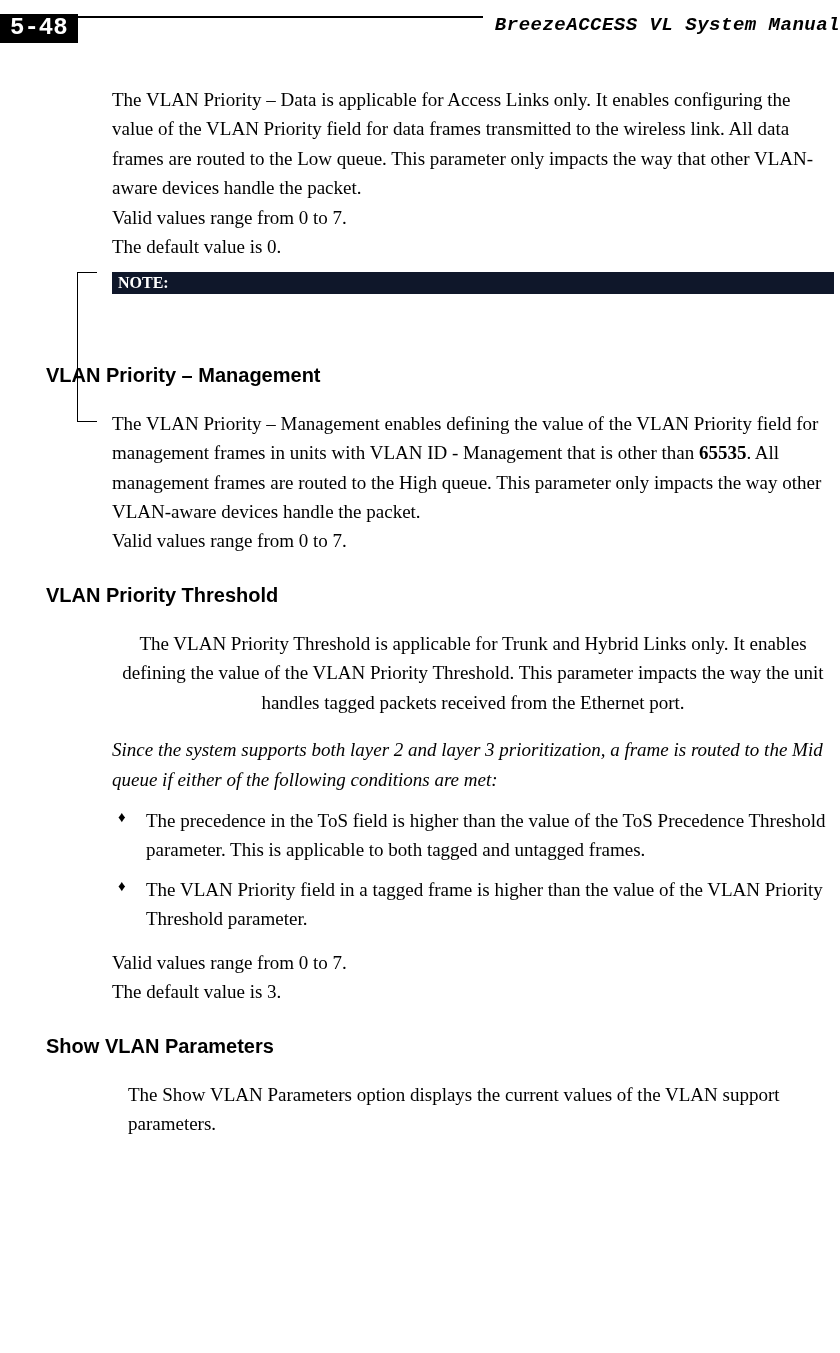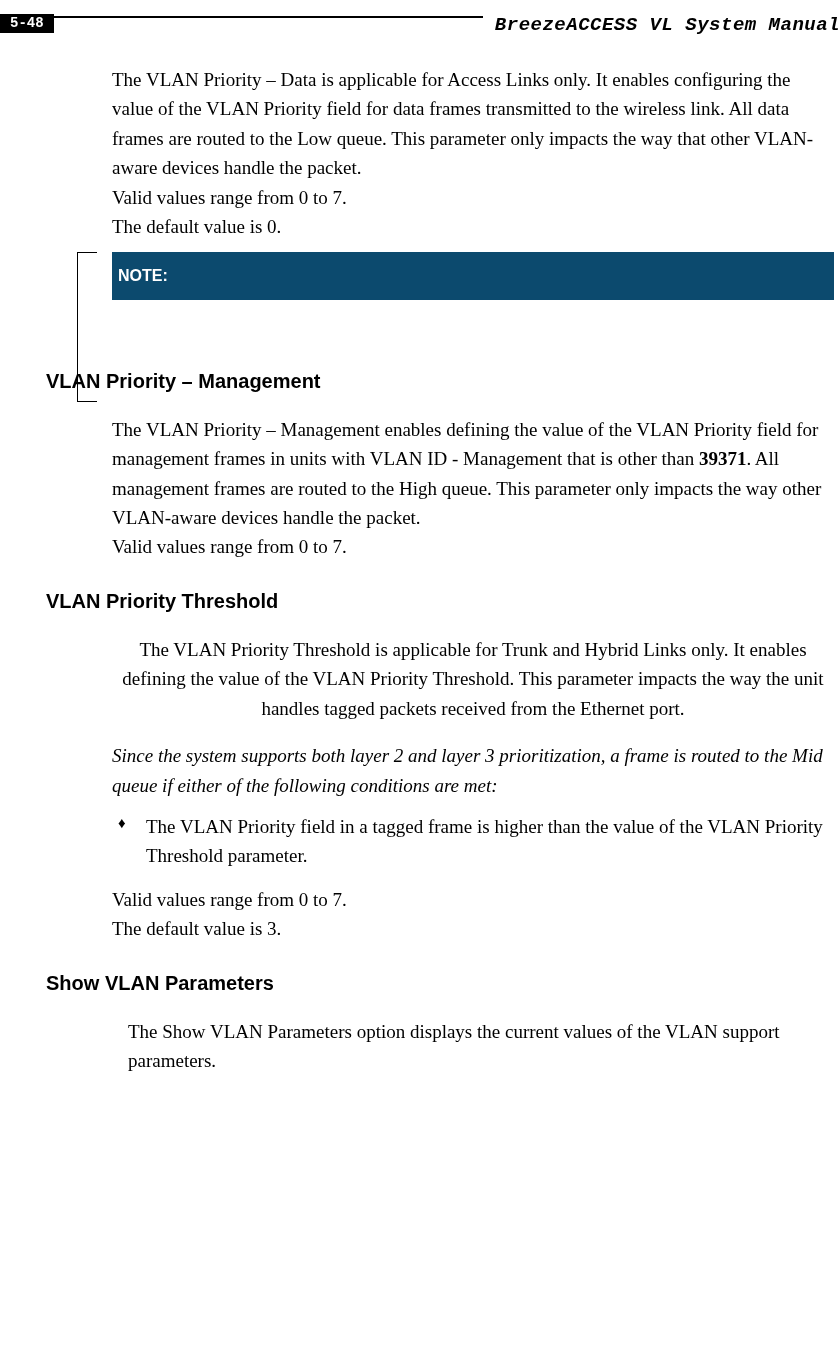--- a/index.html
+++ b/index.html
@@ -1,28 +1,28 @@
 <!DOCTYPE html>
 <html><head>
 <meta charset="utf-8">
 <style>
   * { margin:0; padding:0; box-sizing:border-box; }
   html,body { width:840px; background:#fff; font-family:"Times New Roman",Times,serif; color:#000; }
   .page { width:840px; min-height:1353px; padding:0; position:relative; }
   .header { display:flex; align-items:flex-start; padding-top:14px; }
-  .pagebox { background:#000; color:#fff; font-family:"Courier New",monospace; font-weight:bold; font-size:14px; padding:2px 10px 3px 10px; line-height:1; }
+  .pagebox { background:#000; color:#fff; font-family:"Courier New",monospace; font-weight:bold; font-size:24px; padding:2px 10px 3px 10px; line-height:1; }
   .header-line { flex:1; border-top:2px solid #000; margin-top:2px; }
   .manual-title { font-family:"Courier New",monospace; font-weight:bold; font-style:italic; font-size:19px; padding-left:12px; letter-spacing:0.5px; }
   .content { padding:0 6px 0 0; }
   .body-block { margin-left:112px; margin-right:0; }
-  .para { font-family:"Bookman Old Style","Times New Roman",serif; font-size:19px; line-height:1.55; margin-top:29px; }
+  .para { font-family:"Bookman Old Style","Times New Roman",serif; font-size:19px; line-height:1.55; margin-top:42px; }
   .para.tight { margin-top:0; }
   .note-wrap { position:relative; margin-top:10px; margin-left:112px; margin-right:0; }
   .note-bracket { position:absolute; left:-35px; top:0; width:20px; height:150px; border-left:1px solid #000; border-top:1px solid #000; border-bottom:1px solid #000; }
-  .note-head { background:#0c4a6e; color:#fff; font-family:Liberation Sans, sans-serif; font-weight:bold; font-size:16px; padding:15px 6px; }
+  .note-head { background:#0f172a; color:#fff; font-family:Liberation Serif, serif; font-weight:bold; font-size:16px; padding:2px 6px; }
   .note-body { background:#e8e8e8; font-family:Arial,Helvetica,sans-serif; font-size:16px; line-height:1.3; padding:2px 6px 4px 6px; }
   .heading { font-family:Arial,Helvetica,sans-serif; font-weight:bold; font-size:20px; margin-left:46px; margin-top:40px; }
   .heading.gap2 { margin-top:28px; }
   ul.bullets { list-style:none; margin-top:12px; }
   ul.bullets li { position:relative; padding-left:34px; font-family:"Bookman Old Style","Times New Roman",serif; font-size:19px; line-height:1.55; margin-bottom:10px; }
   ul.bullets li::before { content:"\2666"; position:absolute; left:6px; top:0; font-size:15px; }
   b.inline { font-weight:bold; }
 </style>
 </head>
 <body>
@@ -43,30 +43,31 @@
   </div>
 
   <div class="note-wrap">
     <div class="note-bracket"></div>
     <div class="note-head">NOTE:</div>
   </div>
 
   <h3 class="heading" style="margin-top:70px;">VLAN Priority – Management</h3>
   <div class="body-block">
     <p class="para" style="margin-top:22px;">
-      <span>The VLAN Priority – Management enables defining the value of the VLAN Priority field for management frames in units with VLAN ID - Management that is other than </span><b class="inline">39371</b><span>. All management frames are routed to the High queue. This parameter only impacts the way other VLAN-aware devices handle the packet.</span>
+      <span>The VLAN Priority – Management enables defining the value of the VLAN Priority field for management frames in units with VLAN ID - Management that is other than </span><b class="inline">65535</b><span>. All management frames are routed to the High queue. This parameter only impacts the way other VLAN-aware devices handle the packet.</span>
     </p>
     <p class="para tight">Valid values range from 0 to 7.</p>
   </div>
 
   <h3 class="heading gap2">VLAN Priority Threshold</h3>
   <div class="body-block">
     <p class="para" style="margin-top:22px;text-align:center;">The VLAN Priority Threshold is applicable for Trunk and Hybrid Links only. It enables defining the value of the VLAN Priority Threshold. This parameter impacts the way the unit handles tagged packets received from the Ethernet port.</p>
     <p class="para" style="margin-top:18px;font-style:italic;">Since the system supports both layer 2 and layer 3 prioritization, a frame is routed to the Mid queue if either of the following conditions are met:</p>
     <ul class="bullets">
+      <li>The precedence in the ToS field is higher than the value of the ToS Precedence Threshold parameter. This is applicable to both tagged and untagged frames.</li>
       <li>The VLAN Priority field in a tagged frame is higher than the value of the VLAN Priority Threshold parameter.</li>
     </ul>
     <p class="para" style="margin-top:14px;">Valid values range from 0 to 7.</p>
     <p class="para tight">The default value is 3.</p>
   </div>
 
   <h3 class="heading gap2">Show VLAN Parameters</h3>
   <div class="body-block">
     <p class="para" style="margin-top:22px;margin-left:16px;">The Show VLAN Parameters option displays the current values of the VLAN support parameters.</p>
   </div>

